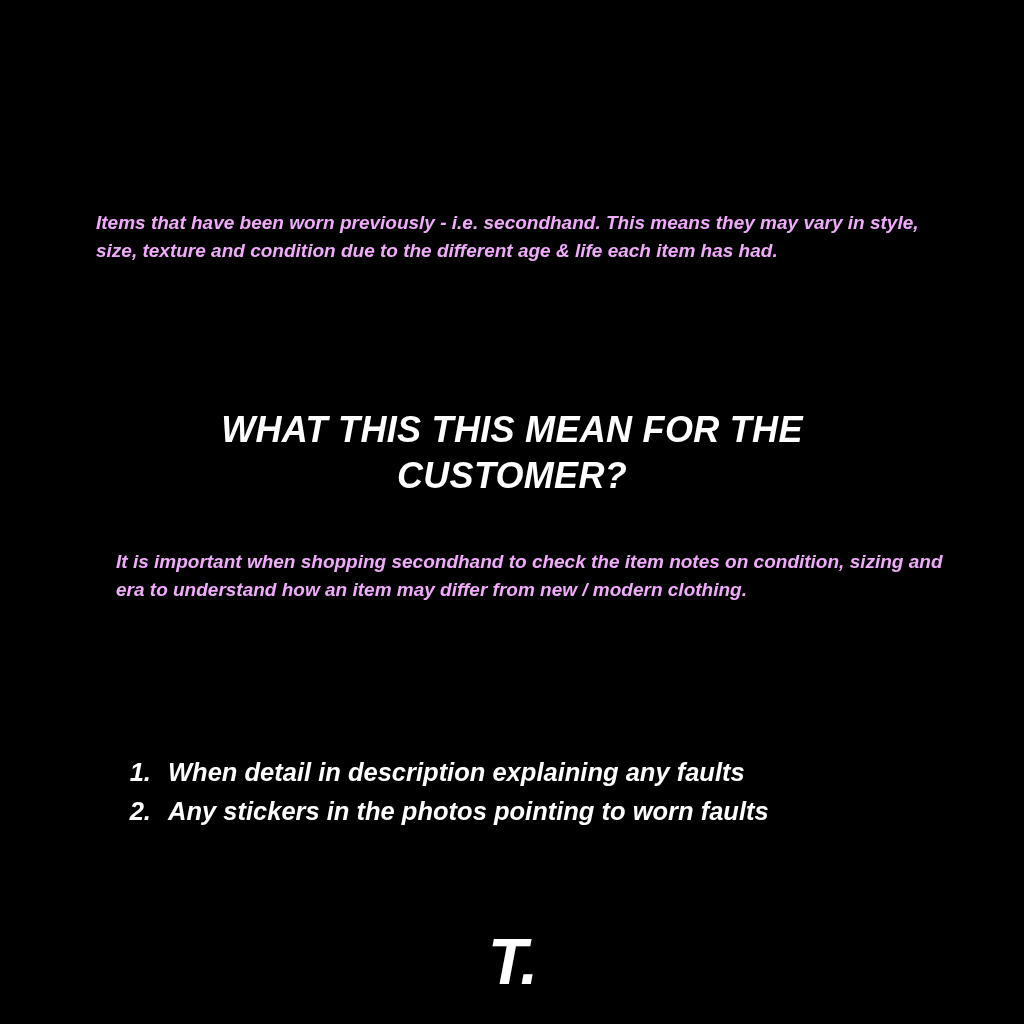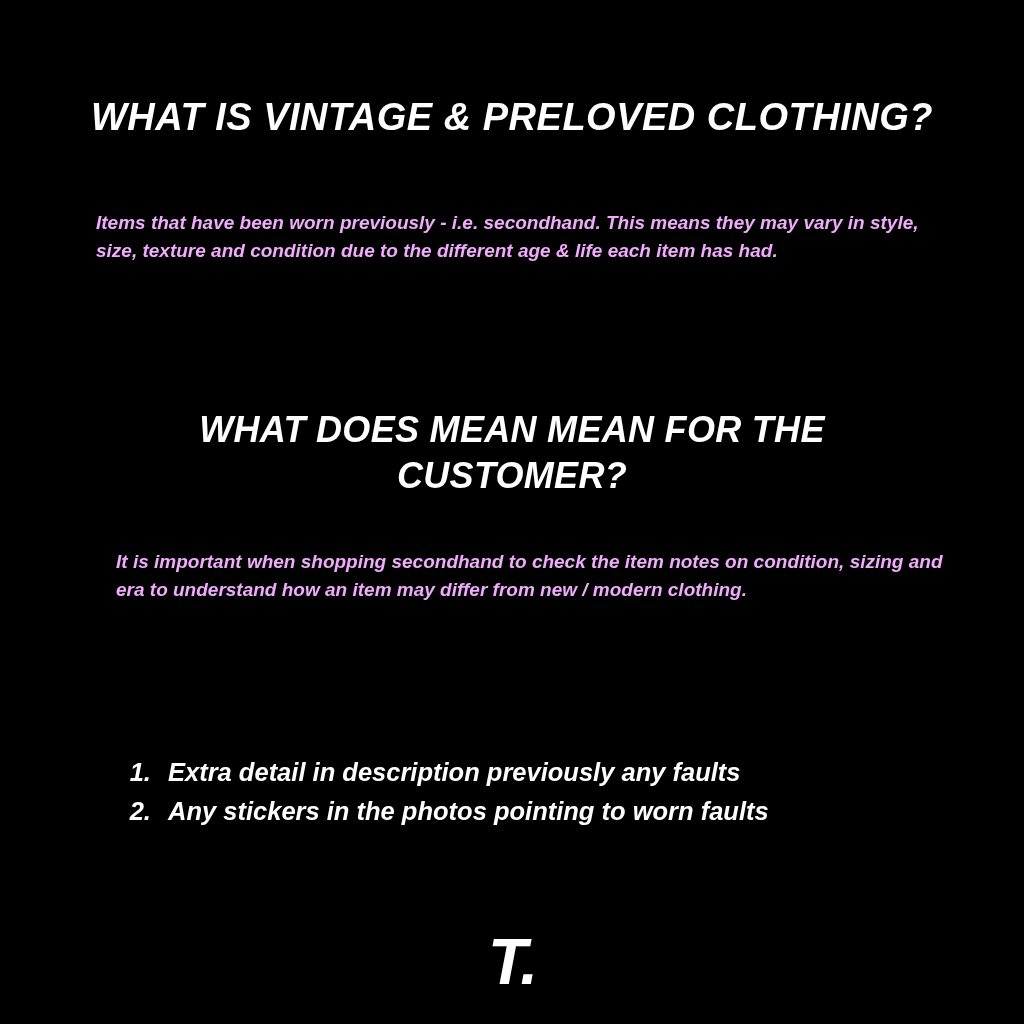--- a/index.html
+++ b/index.html
@@ -88,29 +88,28 @@
     line-height: 1;
     letter-spacing: -2px;
     color: #ffffff;
   }
 </style>
 </head>
 <body style="background: rgb(0, 0, 0);">
 
 <div class="page">
 
-  <h1 class="heading-main">WHAT IS VINTAGE &amp; PRELOVED CLOTHING?</h1>
 
   <p class="para para-1">Items that have been worn previously - i.e. secondhand. This means they may vary in style, size, texture and condition due to the different age &amp; life each item has had.</p>
 
-  <h2 class="heading-second">WHAT DOES MEAN MEAN FOR THE CUSTOMER?</h2>
+  <h2 class="heading-second">WHAT THIS THIS MEAN FOR THE CUSTOMER?</h2>
 
   <p class="para para-2">It is important when shopping secondhand to check the item notes on condition, sizing and era to understand how an item may differ from new / modern clothing.</p>
 
 
   <ol class="list">
-    <li>Extra detail in description previously any faults</li>
+    <li>When detail in description explaining any faults</li>
     <li>Any stickers in the photos pointing to worn faults</li>
   </ol>
 
   <div class="logo">T.</div>
 
 </div>
 
 </body></html>

